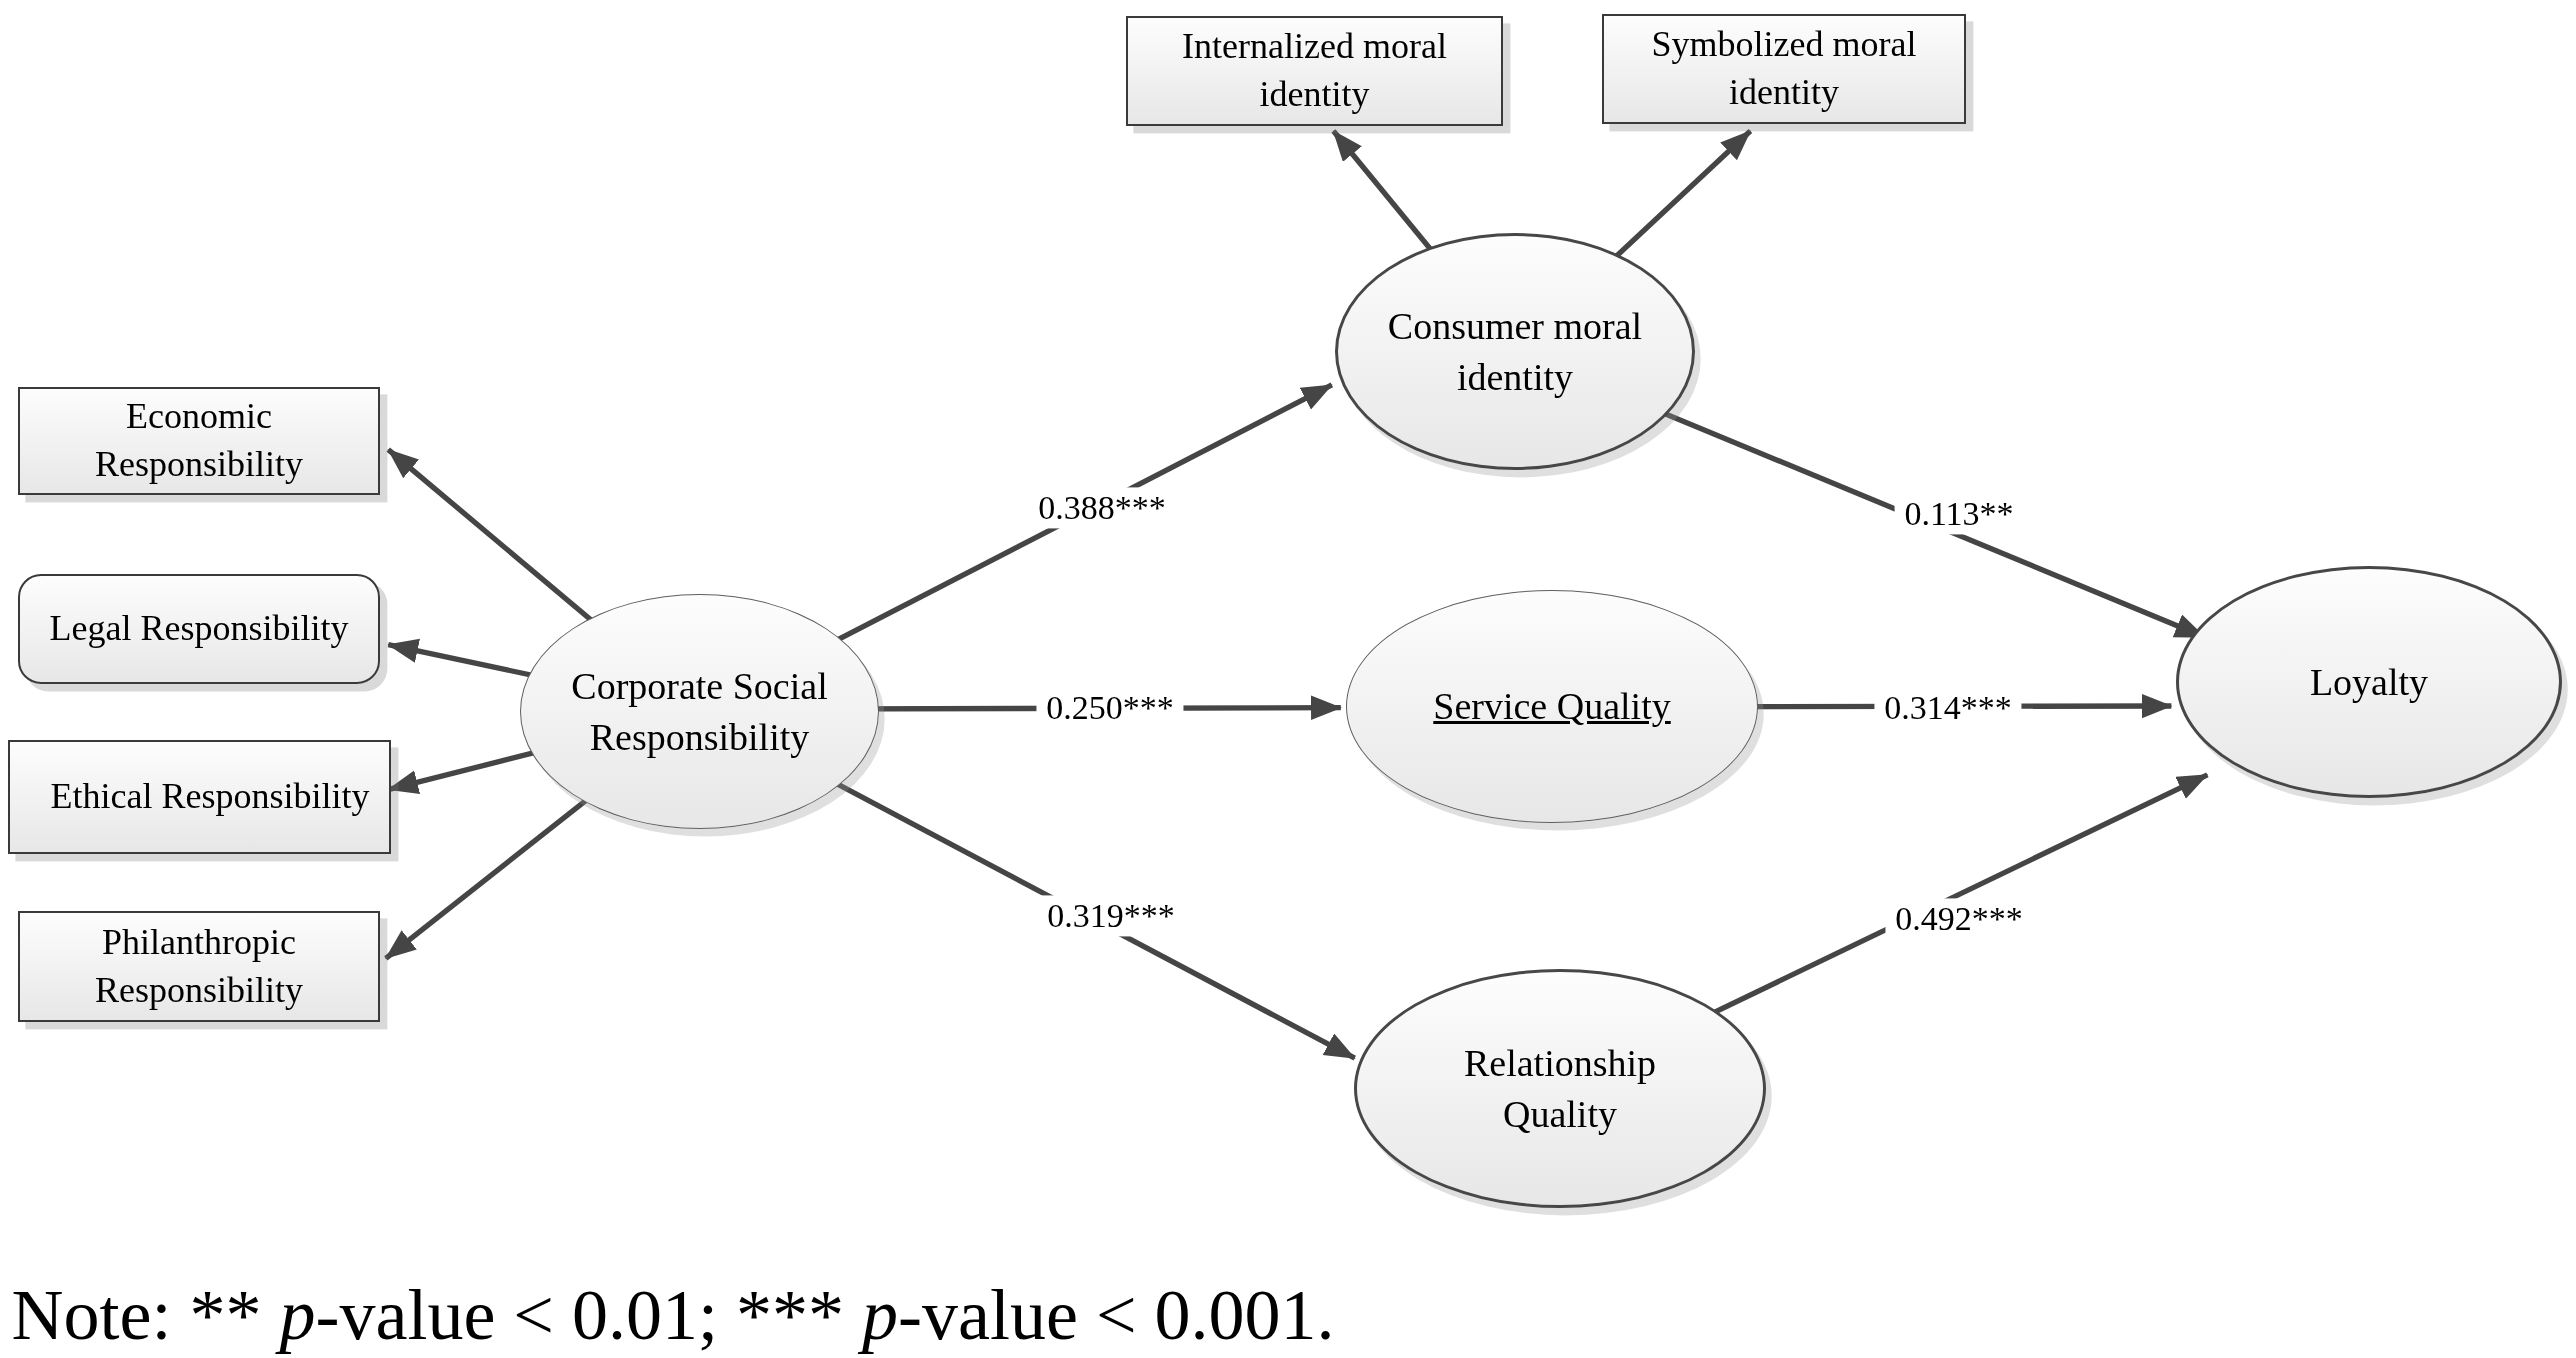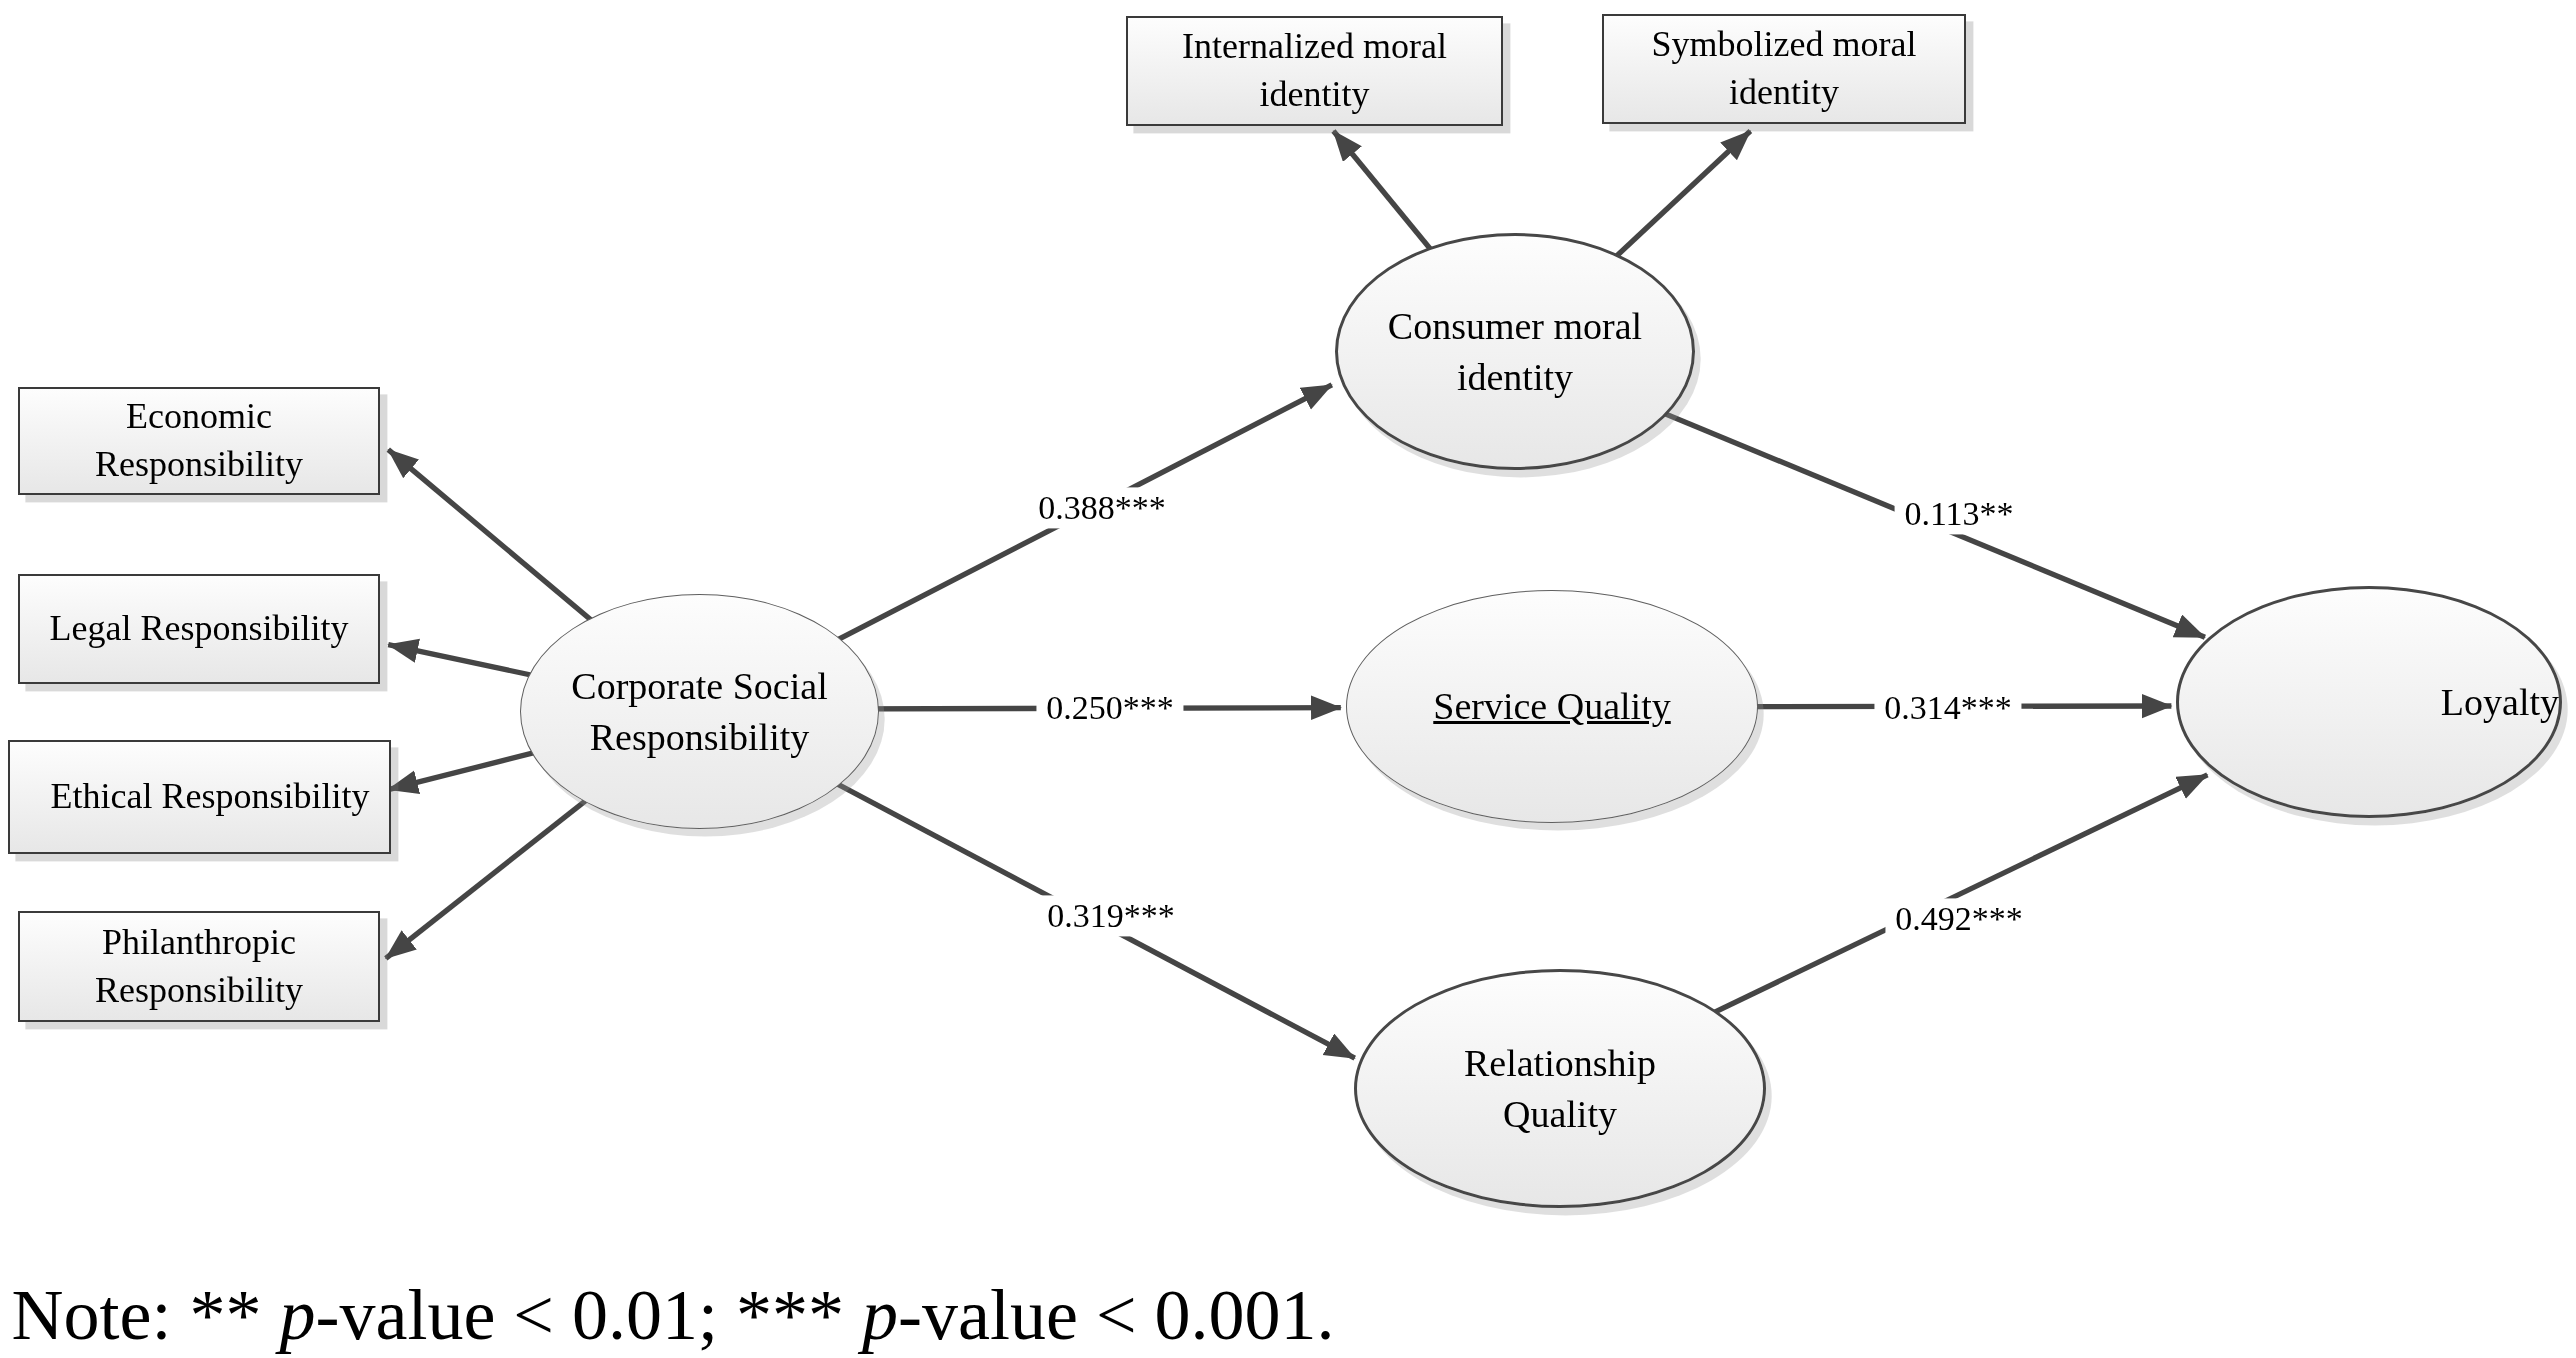--- a/index.html
+++ b/index.html
@@ -104,21 +104,21 @@
 identity</span>
   </div>
   <div class="node rect" style="left:1583px; top:14px;  width:360px; height:106px;margin-left:19px;">
     <span class="nlabel">Symbolized moral
 identity</span>
   </div>
   <div class="node rect" style="left:18px;  top:387px;  width:358px; height:104px;">
     <span class="nlabel">Economic
 Responsibility</span>
   </div>
-  <div class="node rect" style="left:18px;  top:574px;  width:358px; height:106px;">
+  <div class="node rect" style="left:18px;  top:574px;  width:358px; height:106px;border-radius:23px;">
     <span class="nlabel">Legal Responsibility</span>
   </div>
   <div class="node rect" style="left:8px;  top:740px;  width:358px; height:110px;padding-left:21px;">
     <span class="nlabel">Ethical Responsibility</span>
   </div>
   <div class="node rect" style="left:18px;  top:911px; width:358px; height:107px;">
     <span class="nlabel">Philanthropic
 Responsibility</span>
   </div>
 
@@ -130,21 +130,21 @@
     <span class="nlabel">Consumer moral
 identity</span>
   </div>
   <div class="node ellipse thin" style="left:1346px; top:590px;  width:410px; height:231px;text-decoration:underline;">
     <span class="nlabel">Service Quality</span>
   </div>
   <div class="node ellipse thick" style="left:1354px; top:969px; width:406px; height:233px;">
     <span class="nlabel">Relationship
 Quality</span>
   </div>
-  <div class="node ellipse thick" style="left:2176px; top:586px;  width:380px; height:226px;justify-content:flex-end;">
+  <div class="node ellipse thick" style="left:2176px; top:566px;  width:380px; height:226px;">
     <span class="nlabel">Loyalty</span>
   </div>
 
   <div class="elabel" style="left:1102px; top:508px;">0.388***</div>
   <div class="elabel" style="left:1110px; top:708px;">0.250***</div>
   <div class="elabel" style="left:1111px; top:916px;">0.319***</div>
   <div class="elabel" style="left:1959px; top:514px;">0.113**</div>
   <div class="elabel" style="left:1948px; top:708px;">0.314***</div>
   <div class="elabel" style="left:1959px; top:919px;">0.492***</div>
 

